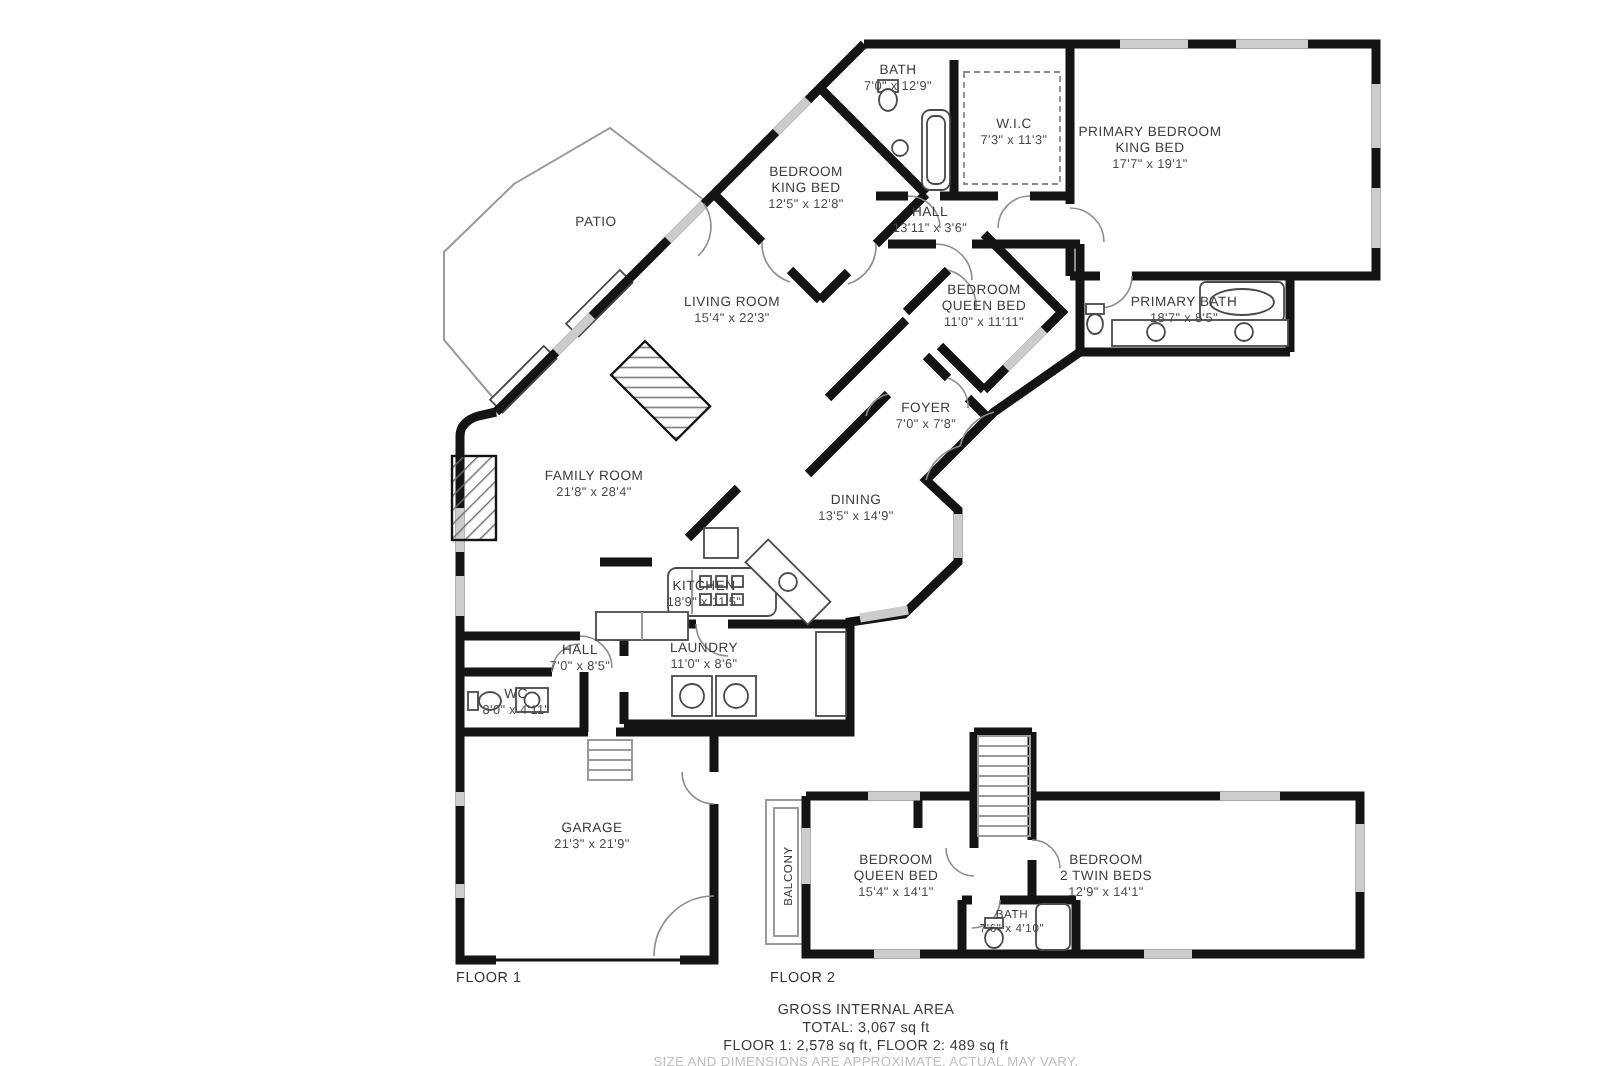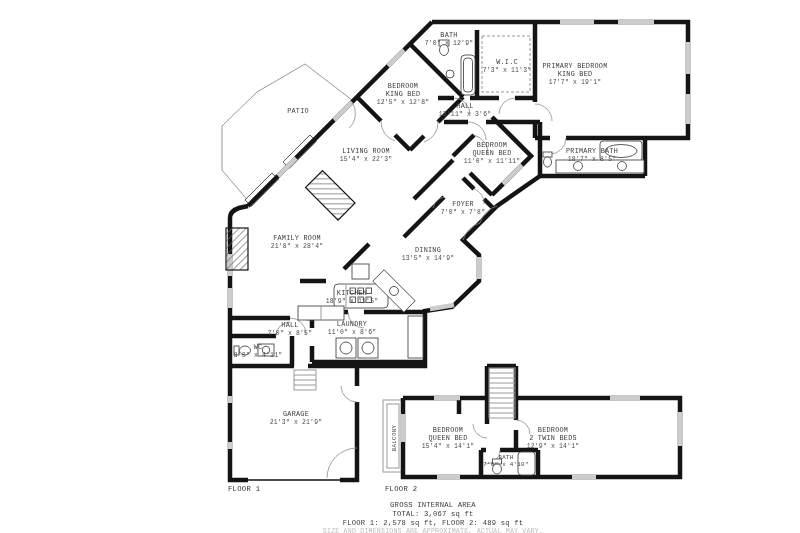--- a/index.html
+++ b/index.html
@@ -1,17 +1,17 @@
 <!DOCTYPE html>
 <html><head>
 <meta charset="utf-8">
 <style>
   html,body{margin:0;padding:0;background:#fff;}
   .canvas{position:relative;width:800px;height:533px;background:#ffffff;overflow:hidden;
-          font-family:Liberation Mono, monospace;}
+          font-family:Liberation Sans, sans-serif;}
   svg{display:block;}
   .wall{stroke:#141414;stroke-width:4.5;fill:none;stroke-linecap:butt;}
   .wallthin{stroke:#141414;stroke-width:1.4;fill:none;}
   .win{stroke:#cccccc;stroke-width:4.6;fill:none;}
   .thin{stroke:#9a9a9a;stroke-width:1;fill:none;}
   .fix{stroke:#4a4a4a;stroke-width:0.9;fill:#ffffff;}
   .fixd{stroke:#8a8a8a;stroke-width:0.9;fill:none;stroke-dasharray:3,2;}
   .door{stroke:#8d8d8d;stroke-width:0.8;fill:none;}
   .rn{font-size:6.8px;fill:#3c3c3c;text-anchor:middle;letter-spacing:0.25px;}
   .rd{font-size:6.4px;fill:#4a4a4a;text-anchor:middle;letter-spacing:0.2px;}

